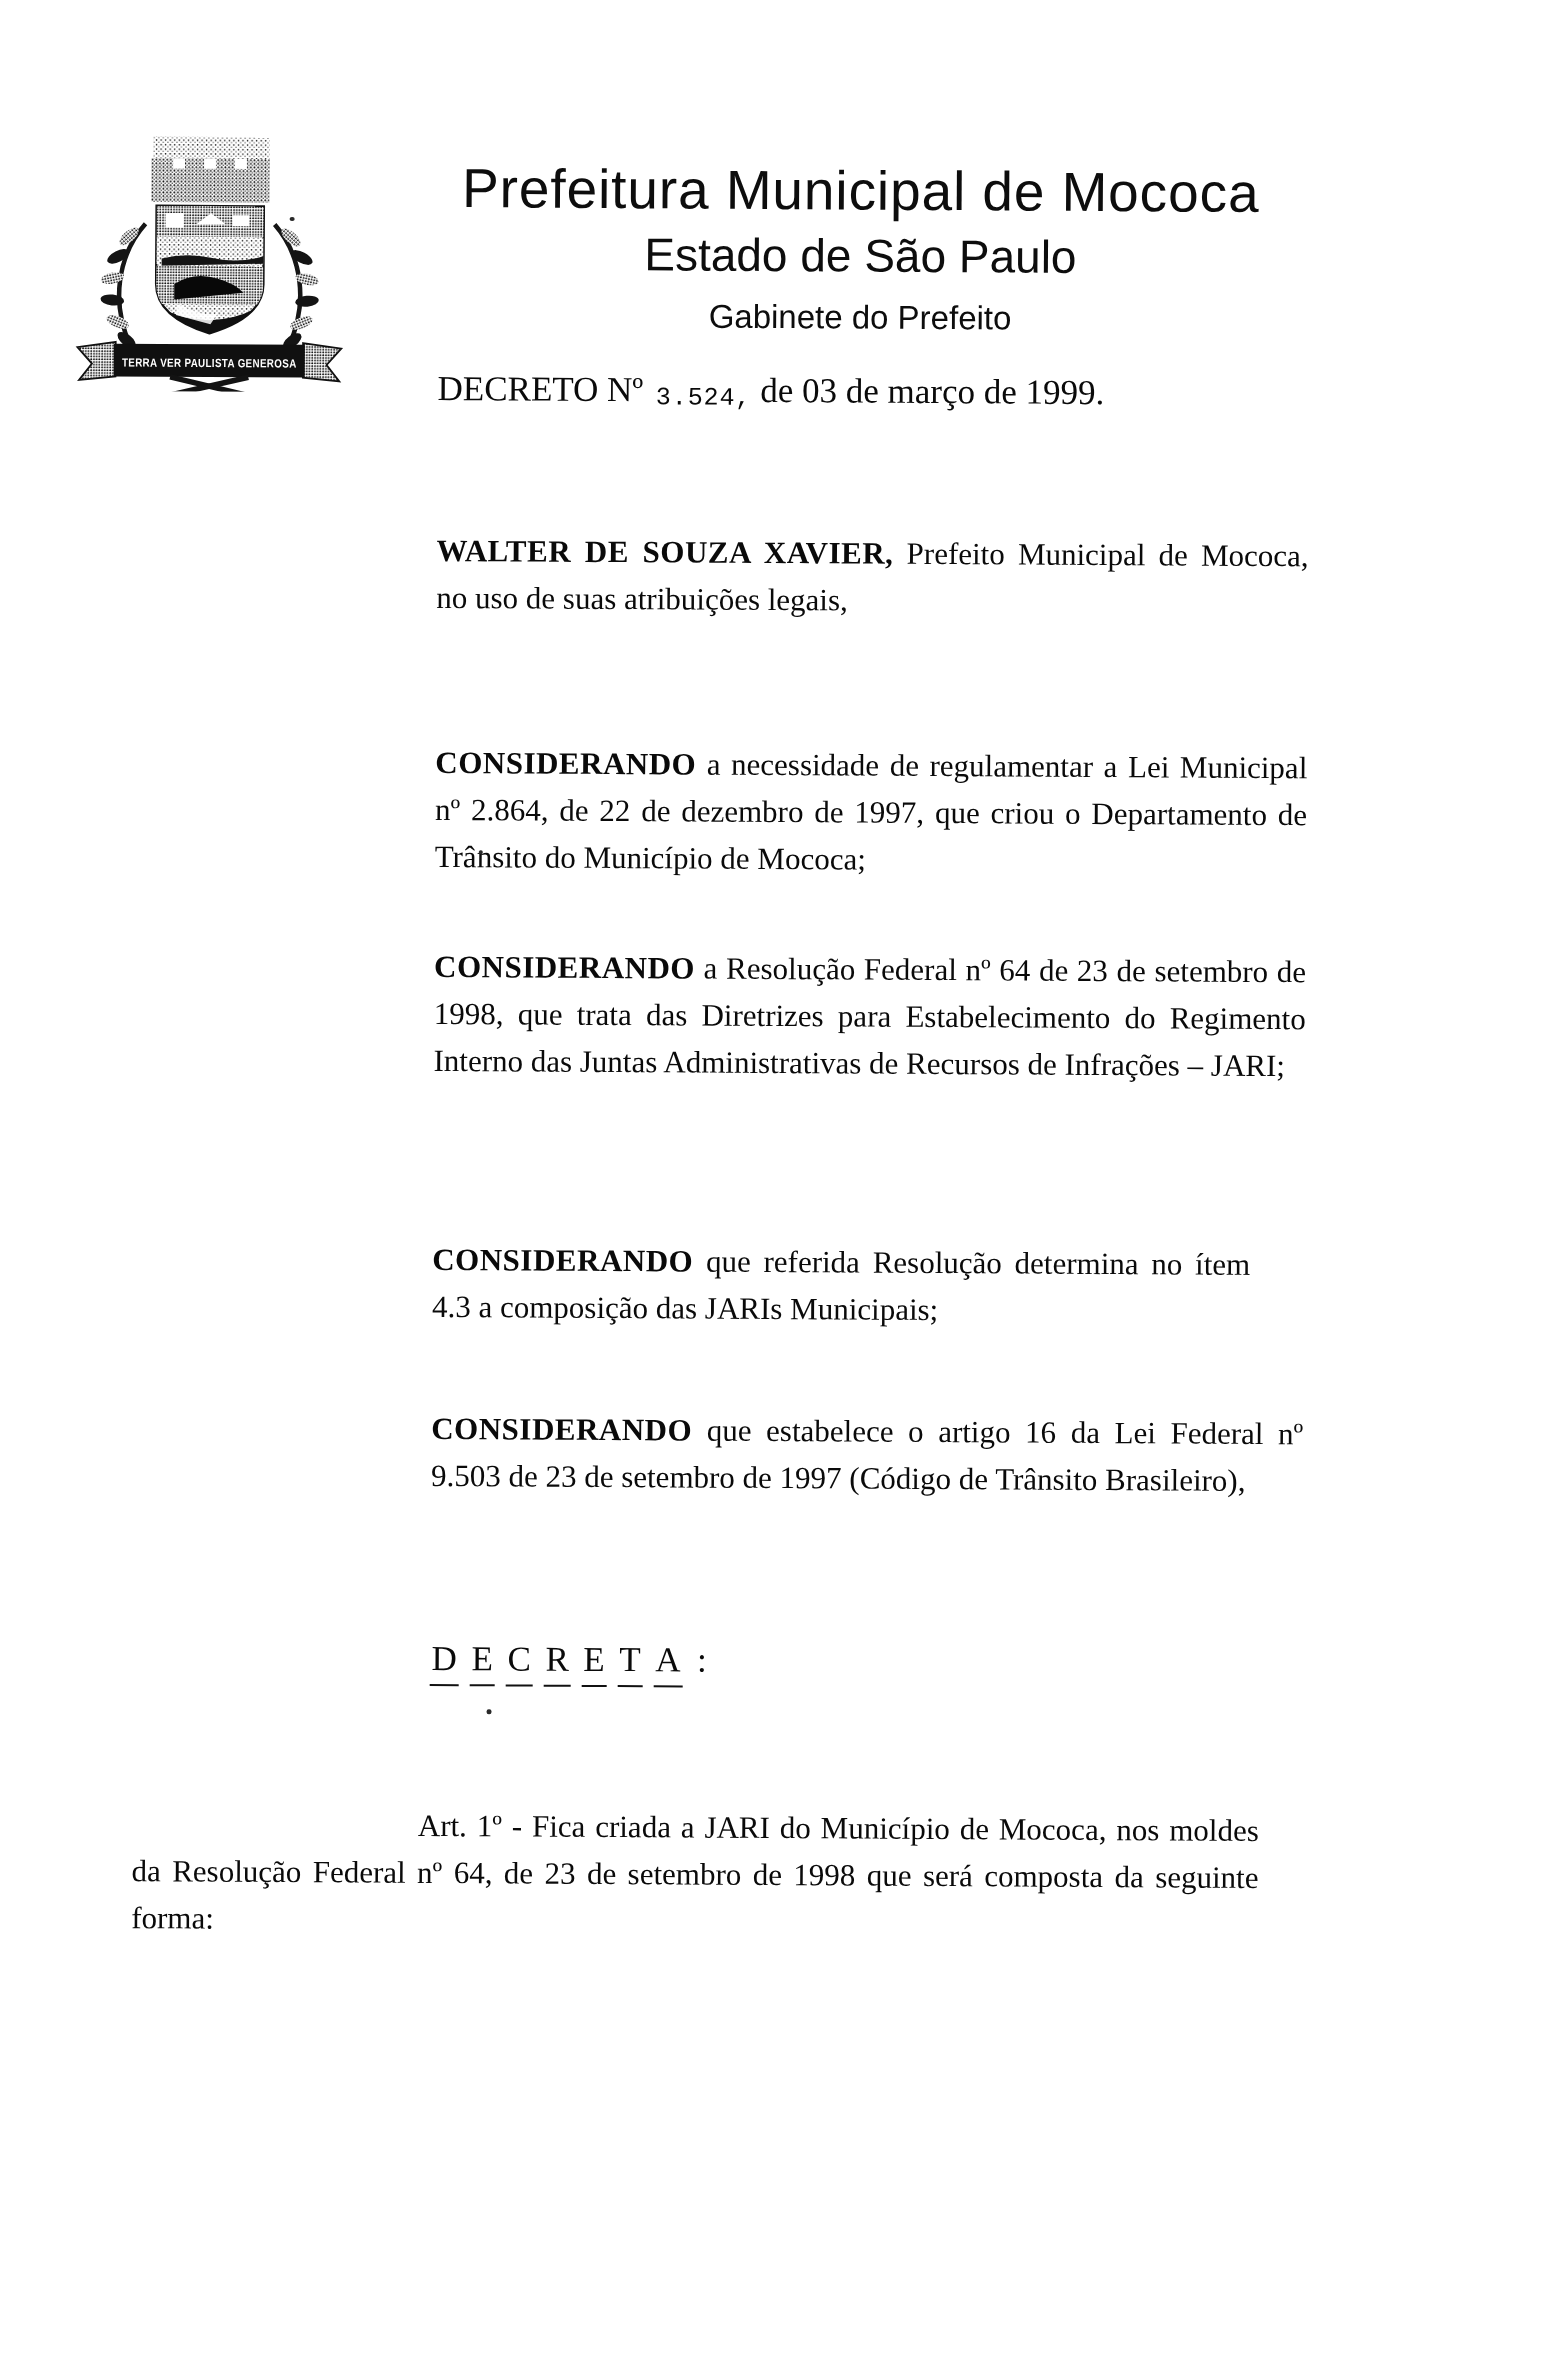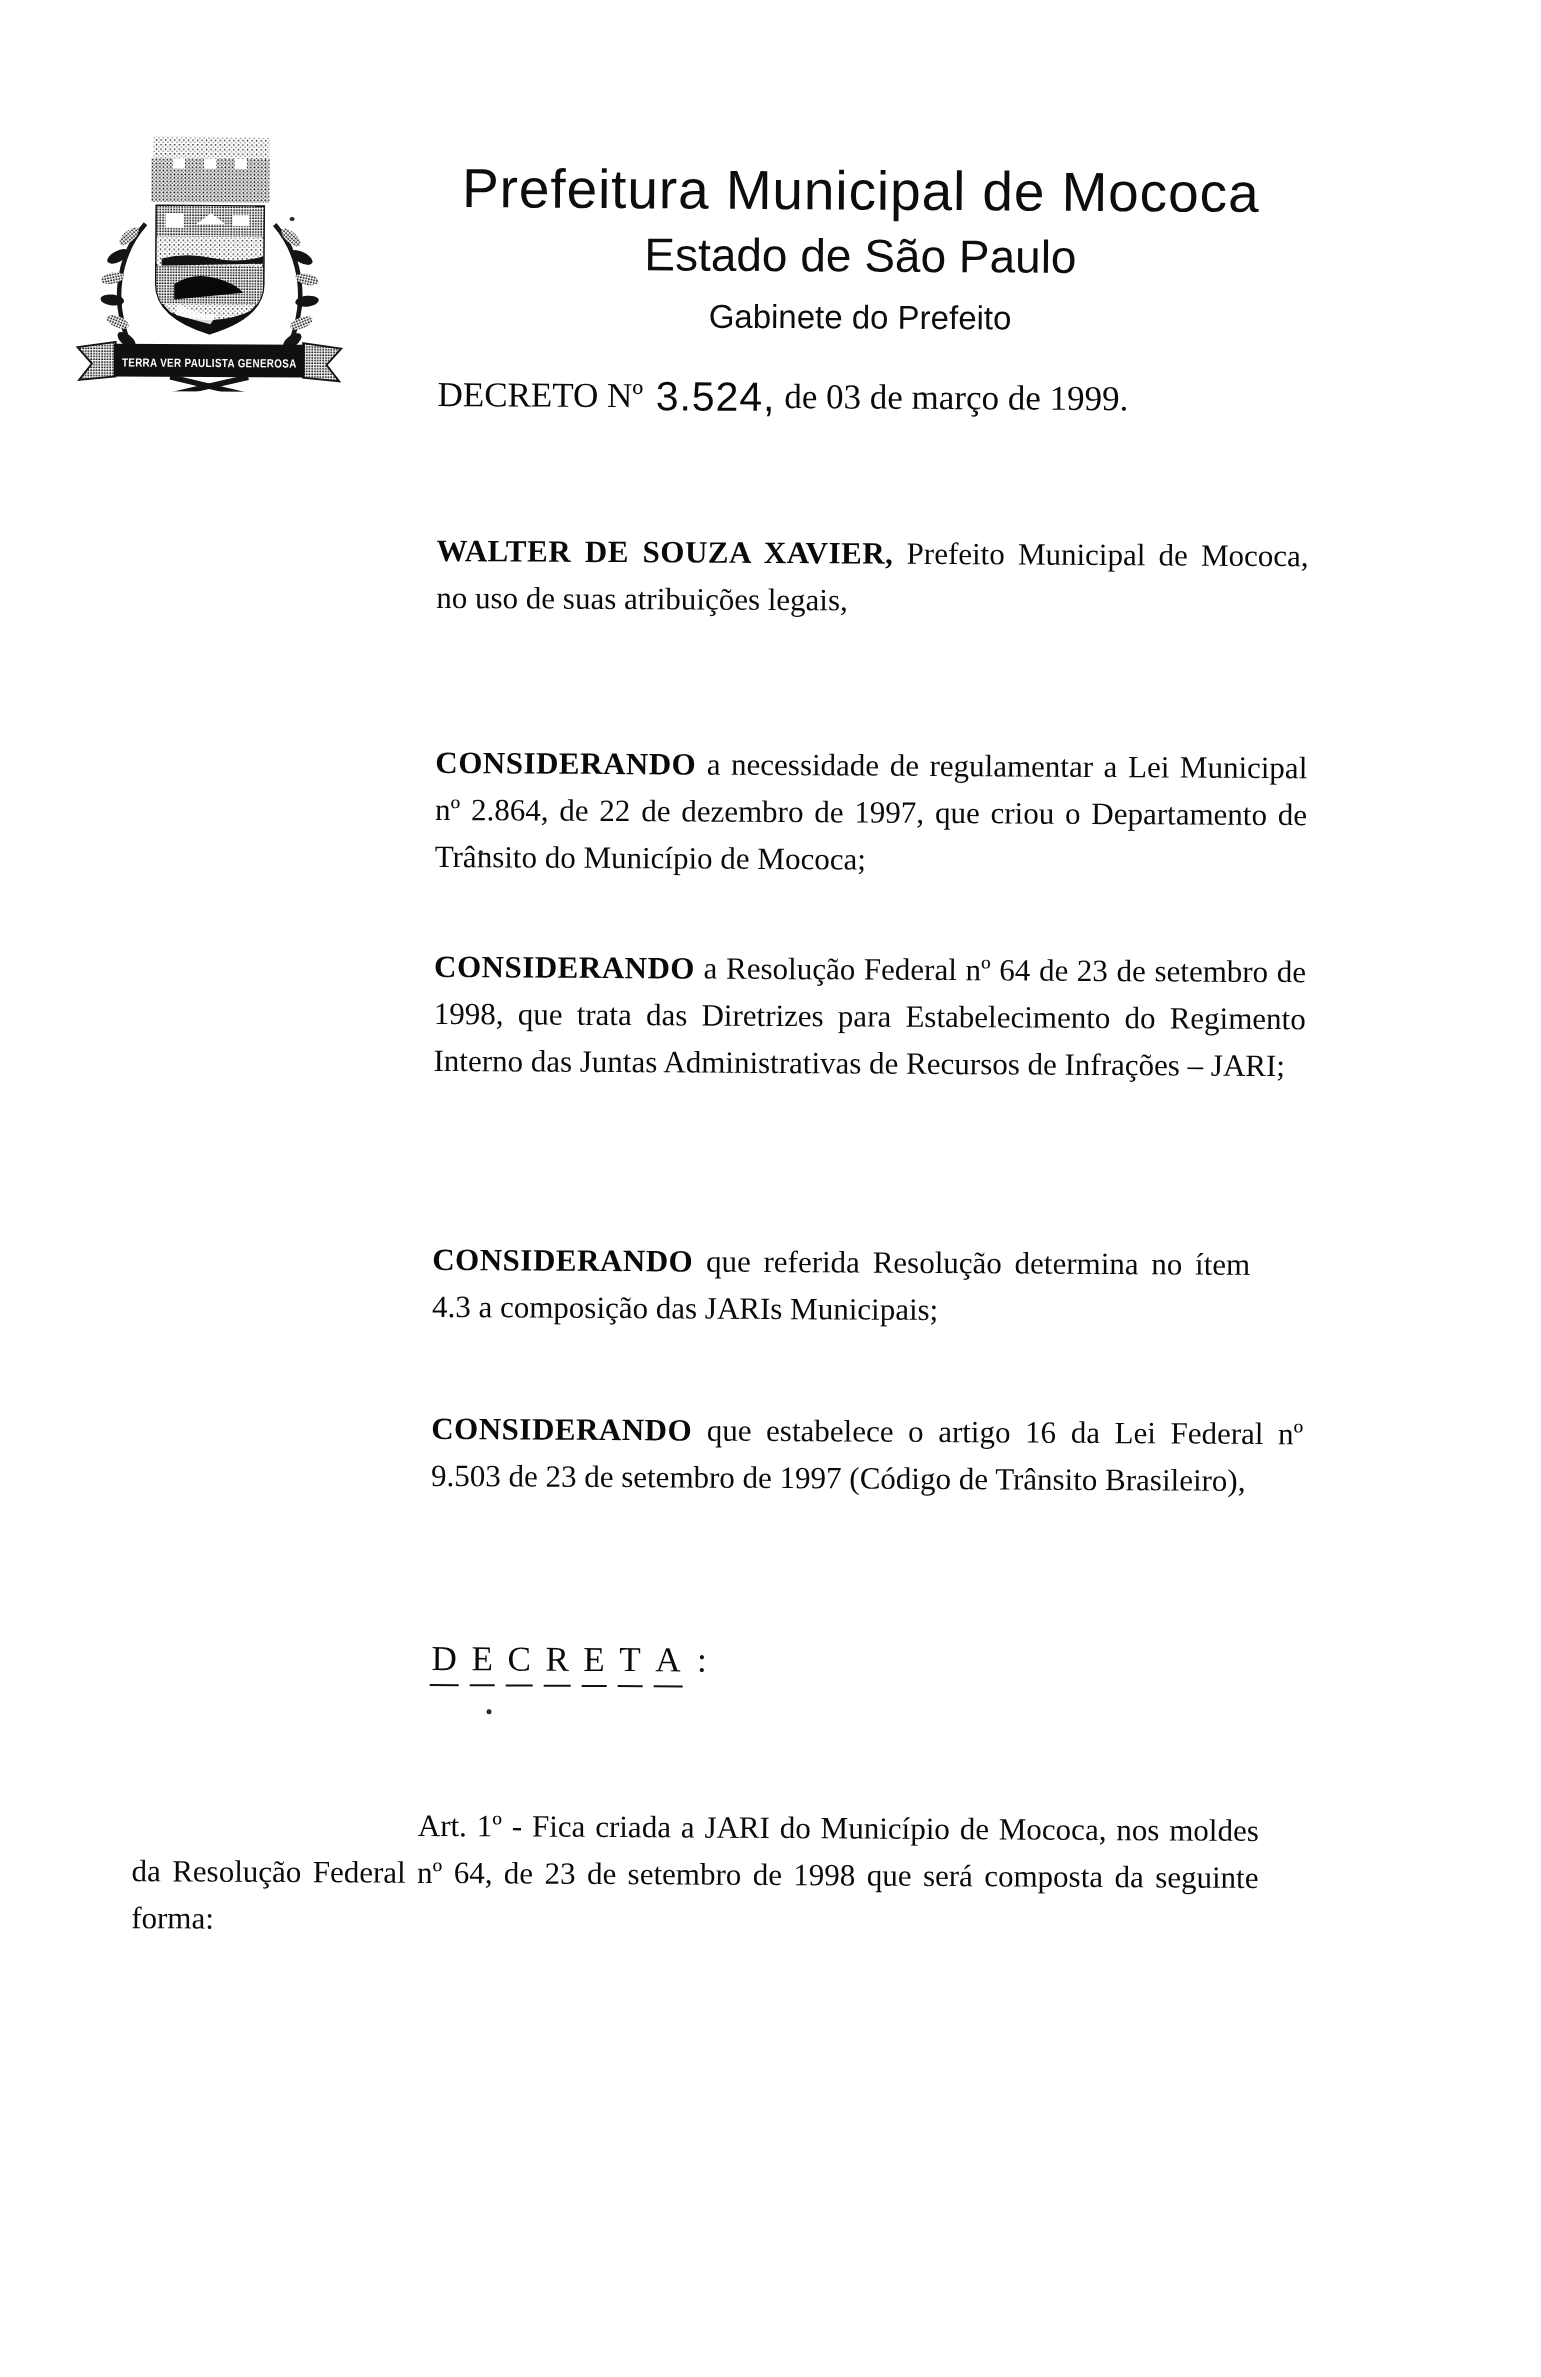--- a/index.html
+++ b/index.html
@@ -44,22 +44,22 @@
   .decree-line {
     position: absolute;
     left: 440px;
     top: 371px;
     font-family: "Liberation Serif", serif;
     font-size: 35px;
     white-space: nowrap;
     color: #0a0a0a;
   }
   .typed {
-    font-family: Liberation Sans, sans-serif;
-    font-size: 41px;
+    font-family: Liberation Mono, monospace;
+    font-size: 25px;
     position: relative;
     top: 2.7px;
     margin: 0 9px 0 12.7px;
     letter-spacing: 0.9px;
   }
 
   
   .para {
     position: absolute;
     left: 440px;

